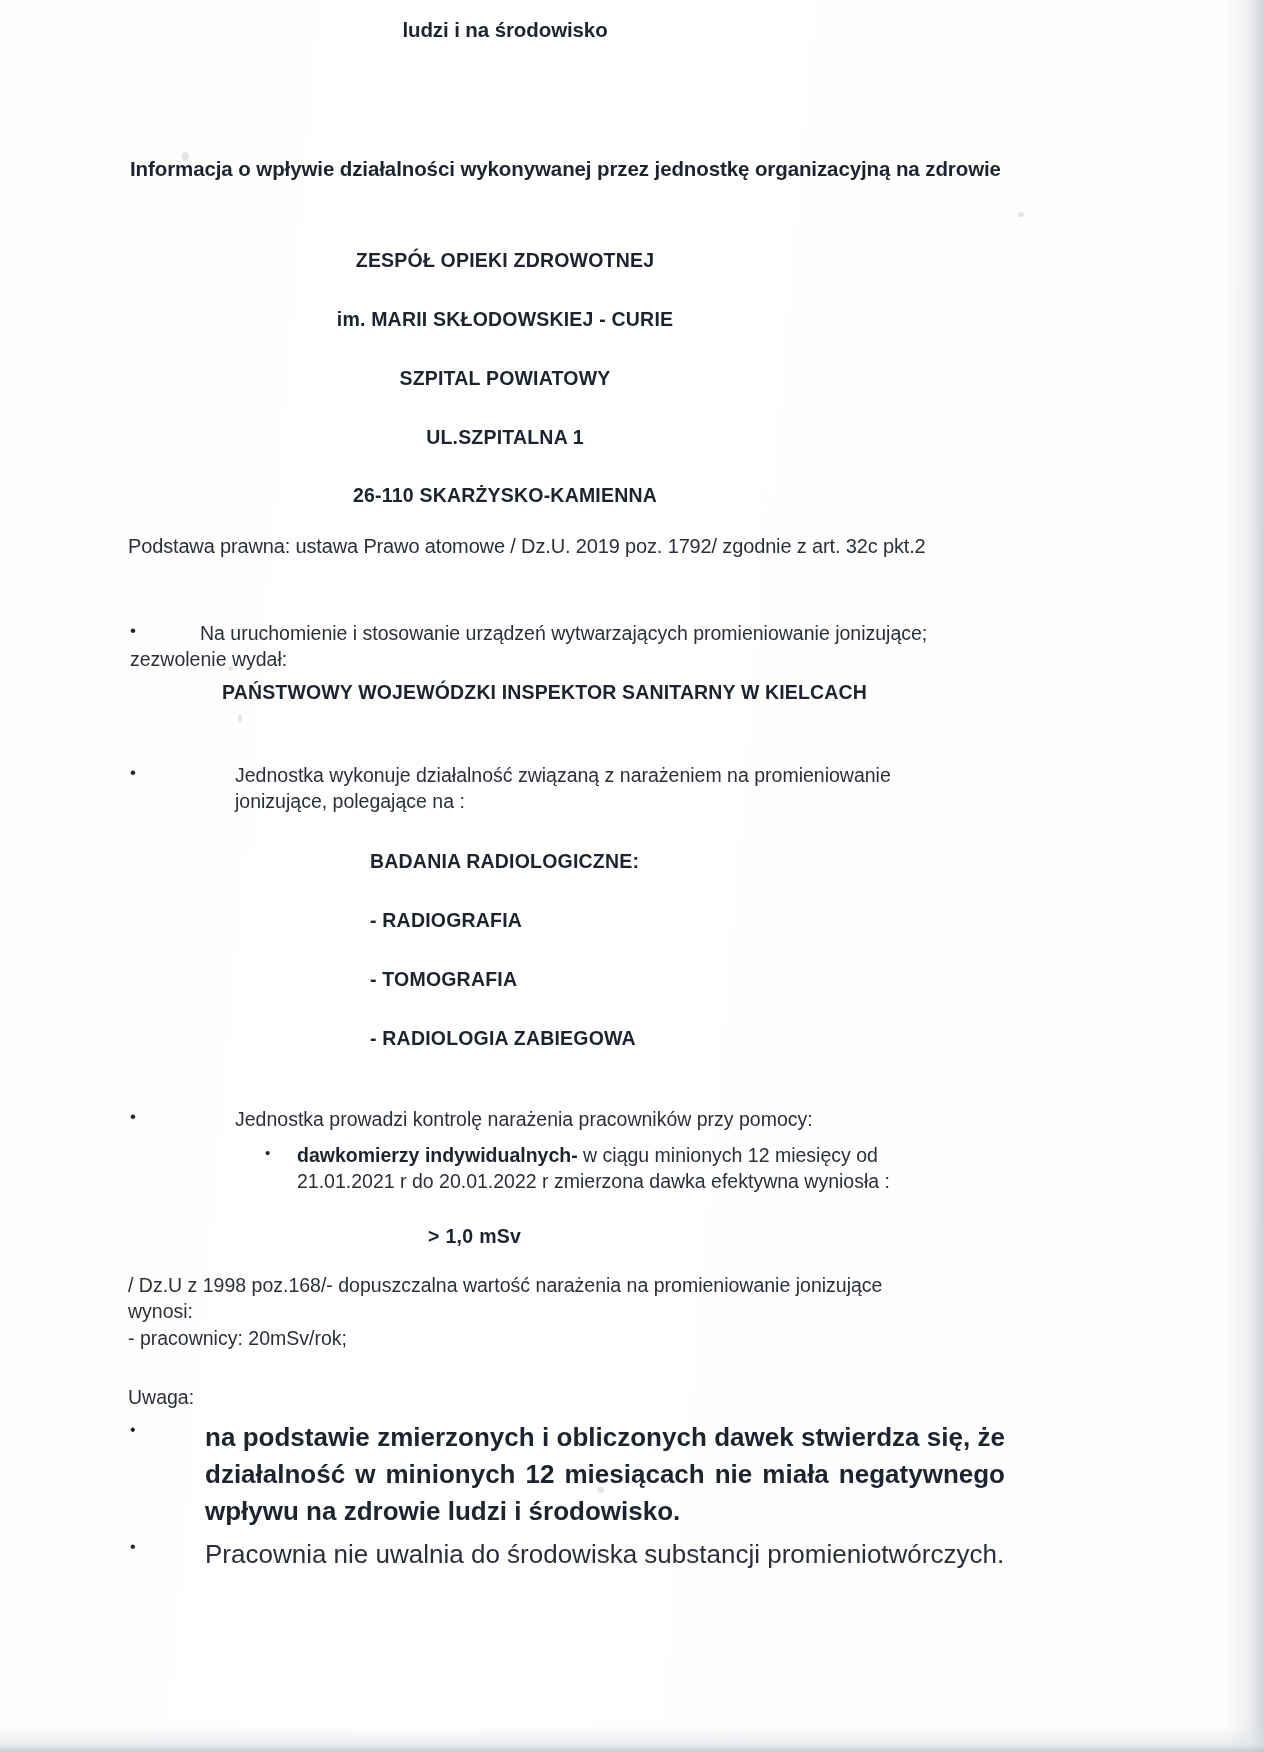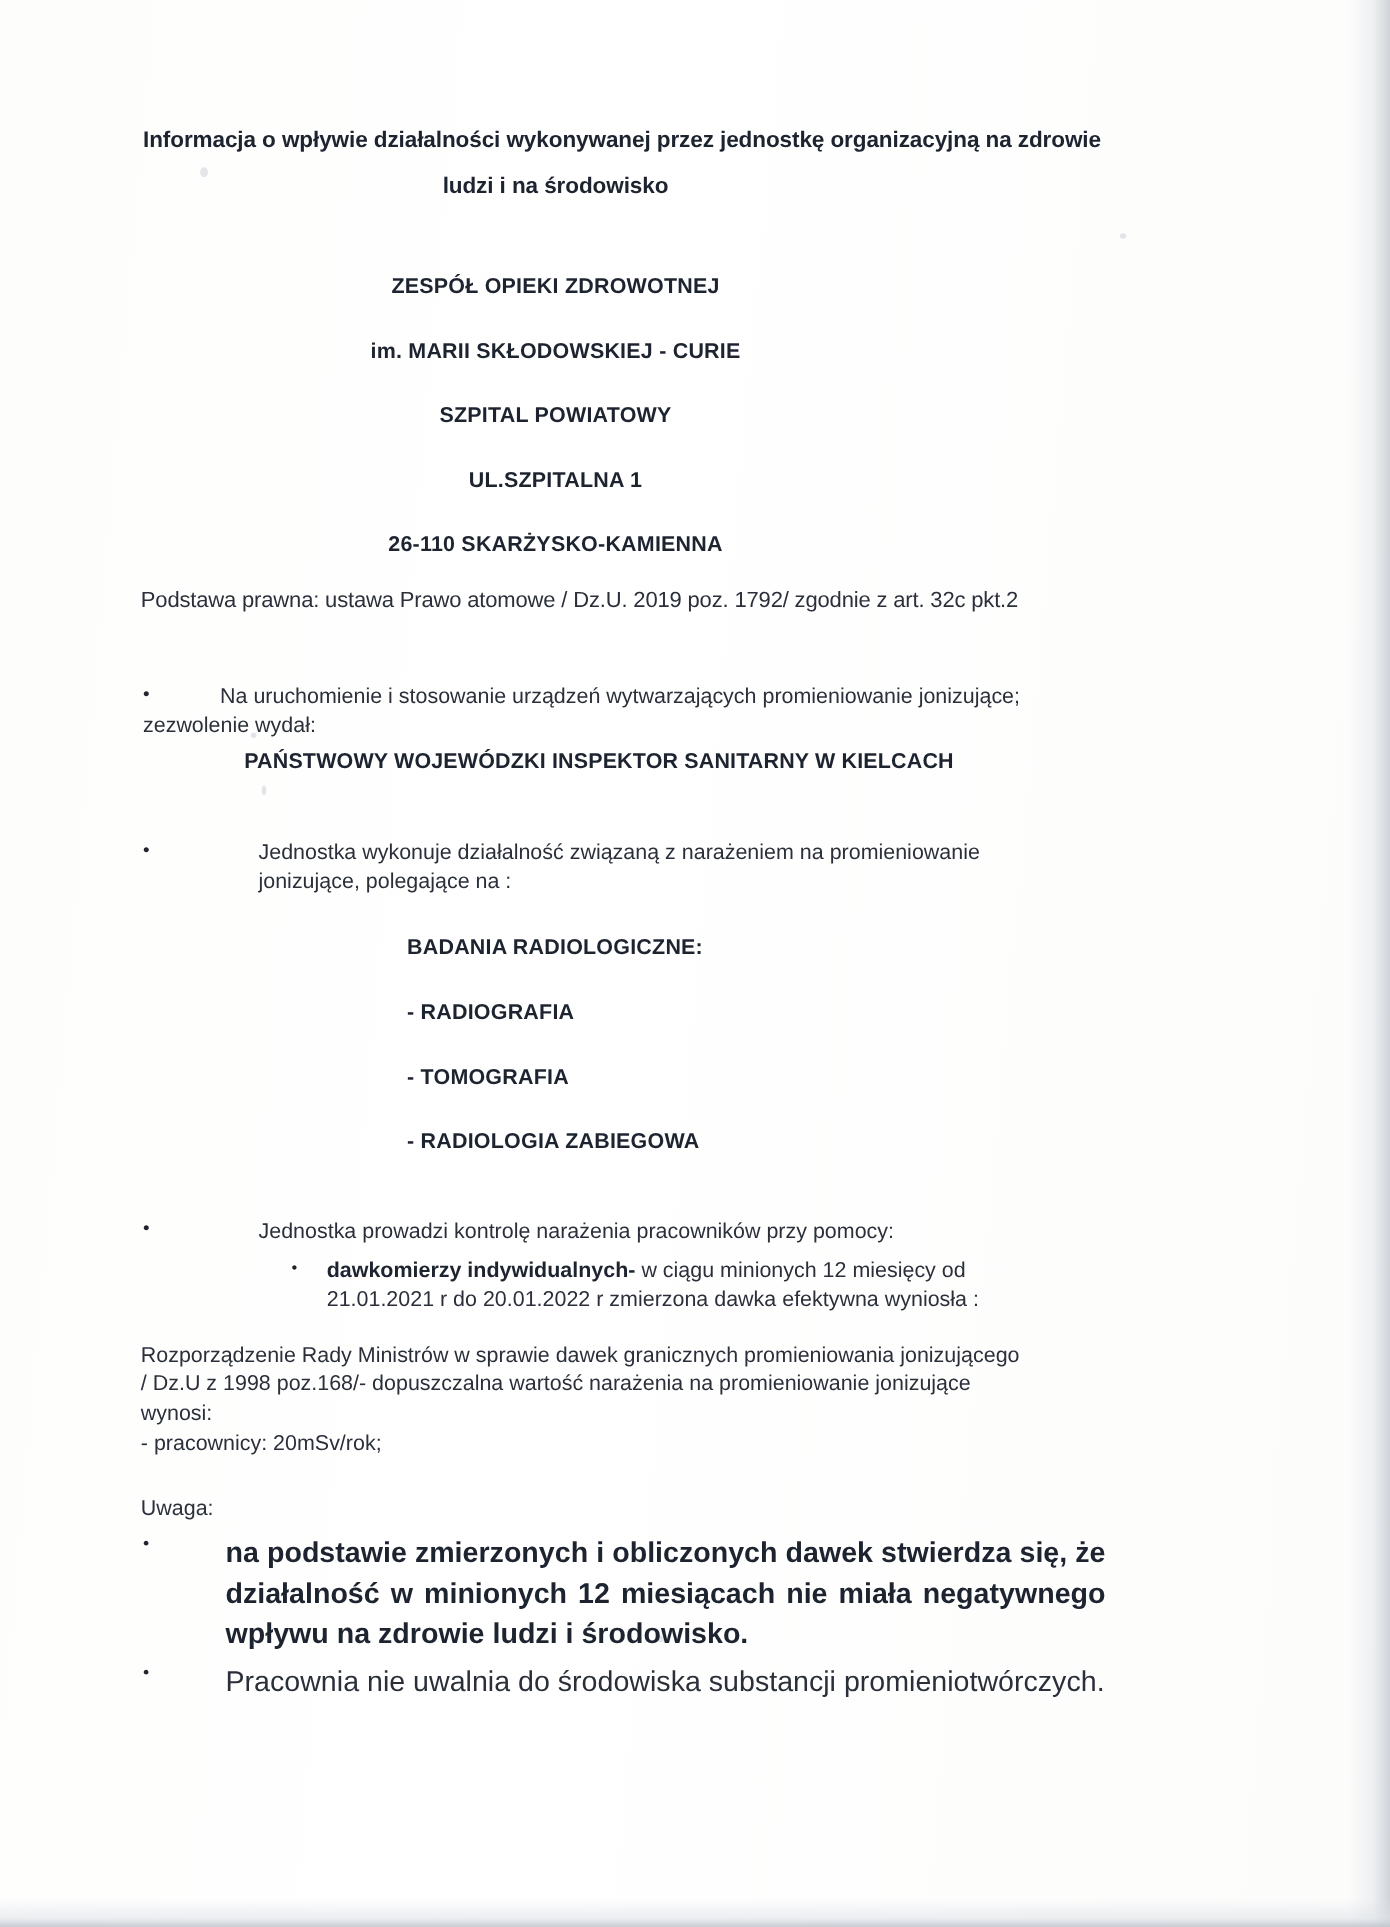--- a/index.html
+++ b/index.html
@@ -226,22 +226,22 @@
 <div class="page">
 
   <div class="speck" style="left:182px; top:152px; width:7px; height:9px;"></div>
   <div class="speck" style="left:1018px; top:212px; width:6px; height:5px;"></div>
   <div class="speck" style="left:228px; top:666px; width:5px; height:5px;"></div>
   <div class="speck" style="left:238px; top:714px; width:4px; height:9px;"></div>
   <div class="speck" style="left:597px; top:1487px; width:7px; height:6px;"></div>
 
   <div class="content">
 
+    <div class="t-title title-line2">ludzi i na środowisko</div>
     <div class="t-title title-line1">Informacja o wpływie działalności wykonywanej przez jednostkę organizacyjną na zdrowie</div>
-    <div class="t-title title-line2">ludzi i na środowisko</div>
 
     <div class="org-block">
       <div class="org-line org-1">ZESPÓŁ  OPIEKI  ZDROWOTNEJ</div>
       <div class="org-line org-3">im. MARII SKŁODOWSKIEJ - CURIE</div>
       <div class="org-line org-2">SZPITAL  POWIATOWY</div>
       <div class="org-line org-4">UL.SZPITALNA  1</div>
       <div class="org-line org-5">26-110 SKARŻYSKO-KAMIENNA</div>
     </div>
 
     <div class="legal-basis">Podstawa prawna: ustawa Prawo atomowe / Dz.U. 2019 poz. 1792/ zgodnie z art. 32c pkt.2</div>
@@ -271,23 +271,23 @@
     </div>
 
     <div class="sub-bullet-row">
       <span class="sub-bullet-dot">•</span>
       <span class="sub-bullet-text">
         <span class="strong">dawkomierzy indywidualnych-</span><span> w ciągu minionych 12 miesięcy od</span><br>
         <span>21.01.2021  r do 20.01.2022 r  zmierzona dawka efektywna wyniosła :</span>
       </span>
     </div>
 
+    <div class="dose-value">&gt;   1,0 mSv</div>
 
     <div class="para">
-      <div class="para-line">Rozporządzenie Rady Ministrów w sprawie  dawek granicznych promieniowania jonizującego</div>
       <div class="para-line">/ Dz.U z 1998 poz.168/- dopuszczalna wartość narażenia na promieniowanie jonizujące</div>
       <div class="para-line">wynosi:</div>
       <div class="para-line">- pracownicy: 20mSv/rok;</div>
     </div>
 
     <div class="uwaga">Uwaga:</div>
 
     <div class="note-row">
       <span class="note-dot">•</span>
       <span class="note-text bold">na podstawie zmierzonych i obliczonych dawek stwierdza się, że działalność w minionych 12 miesiącach nie miała negatywnego wpływu na zdrowie ludzi i środowisko.</span>

